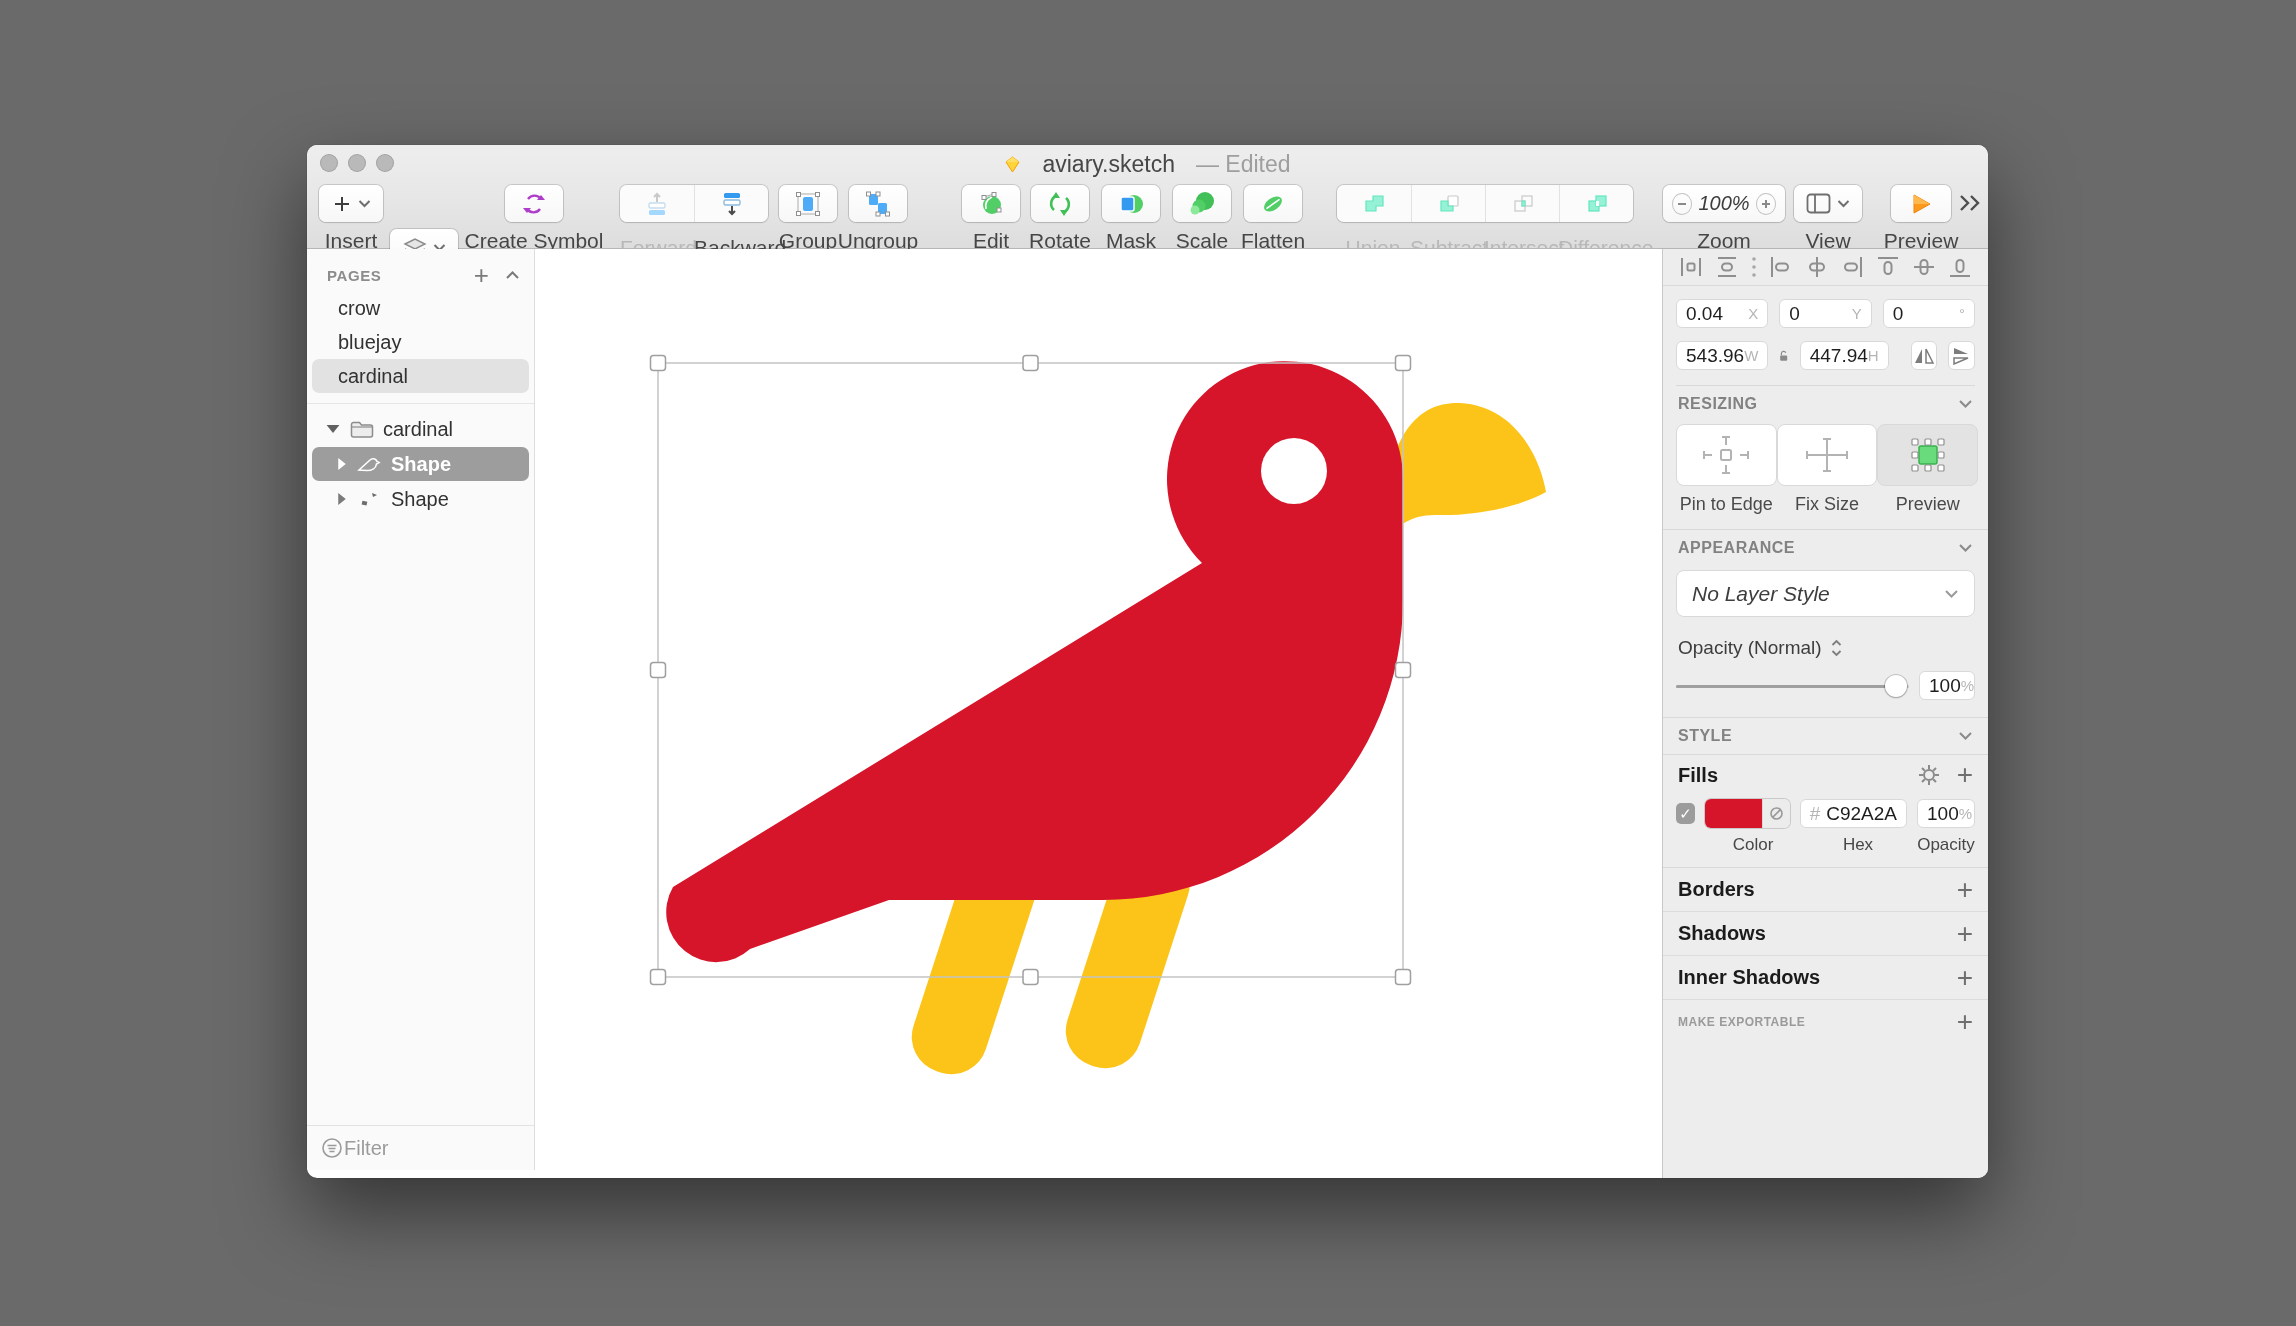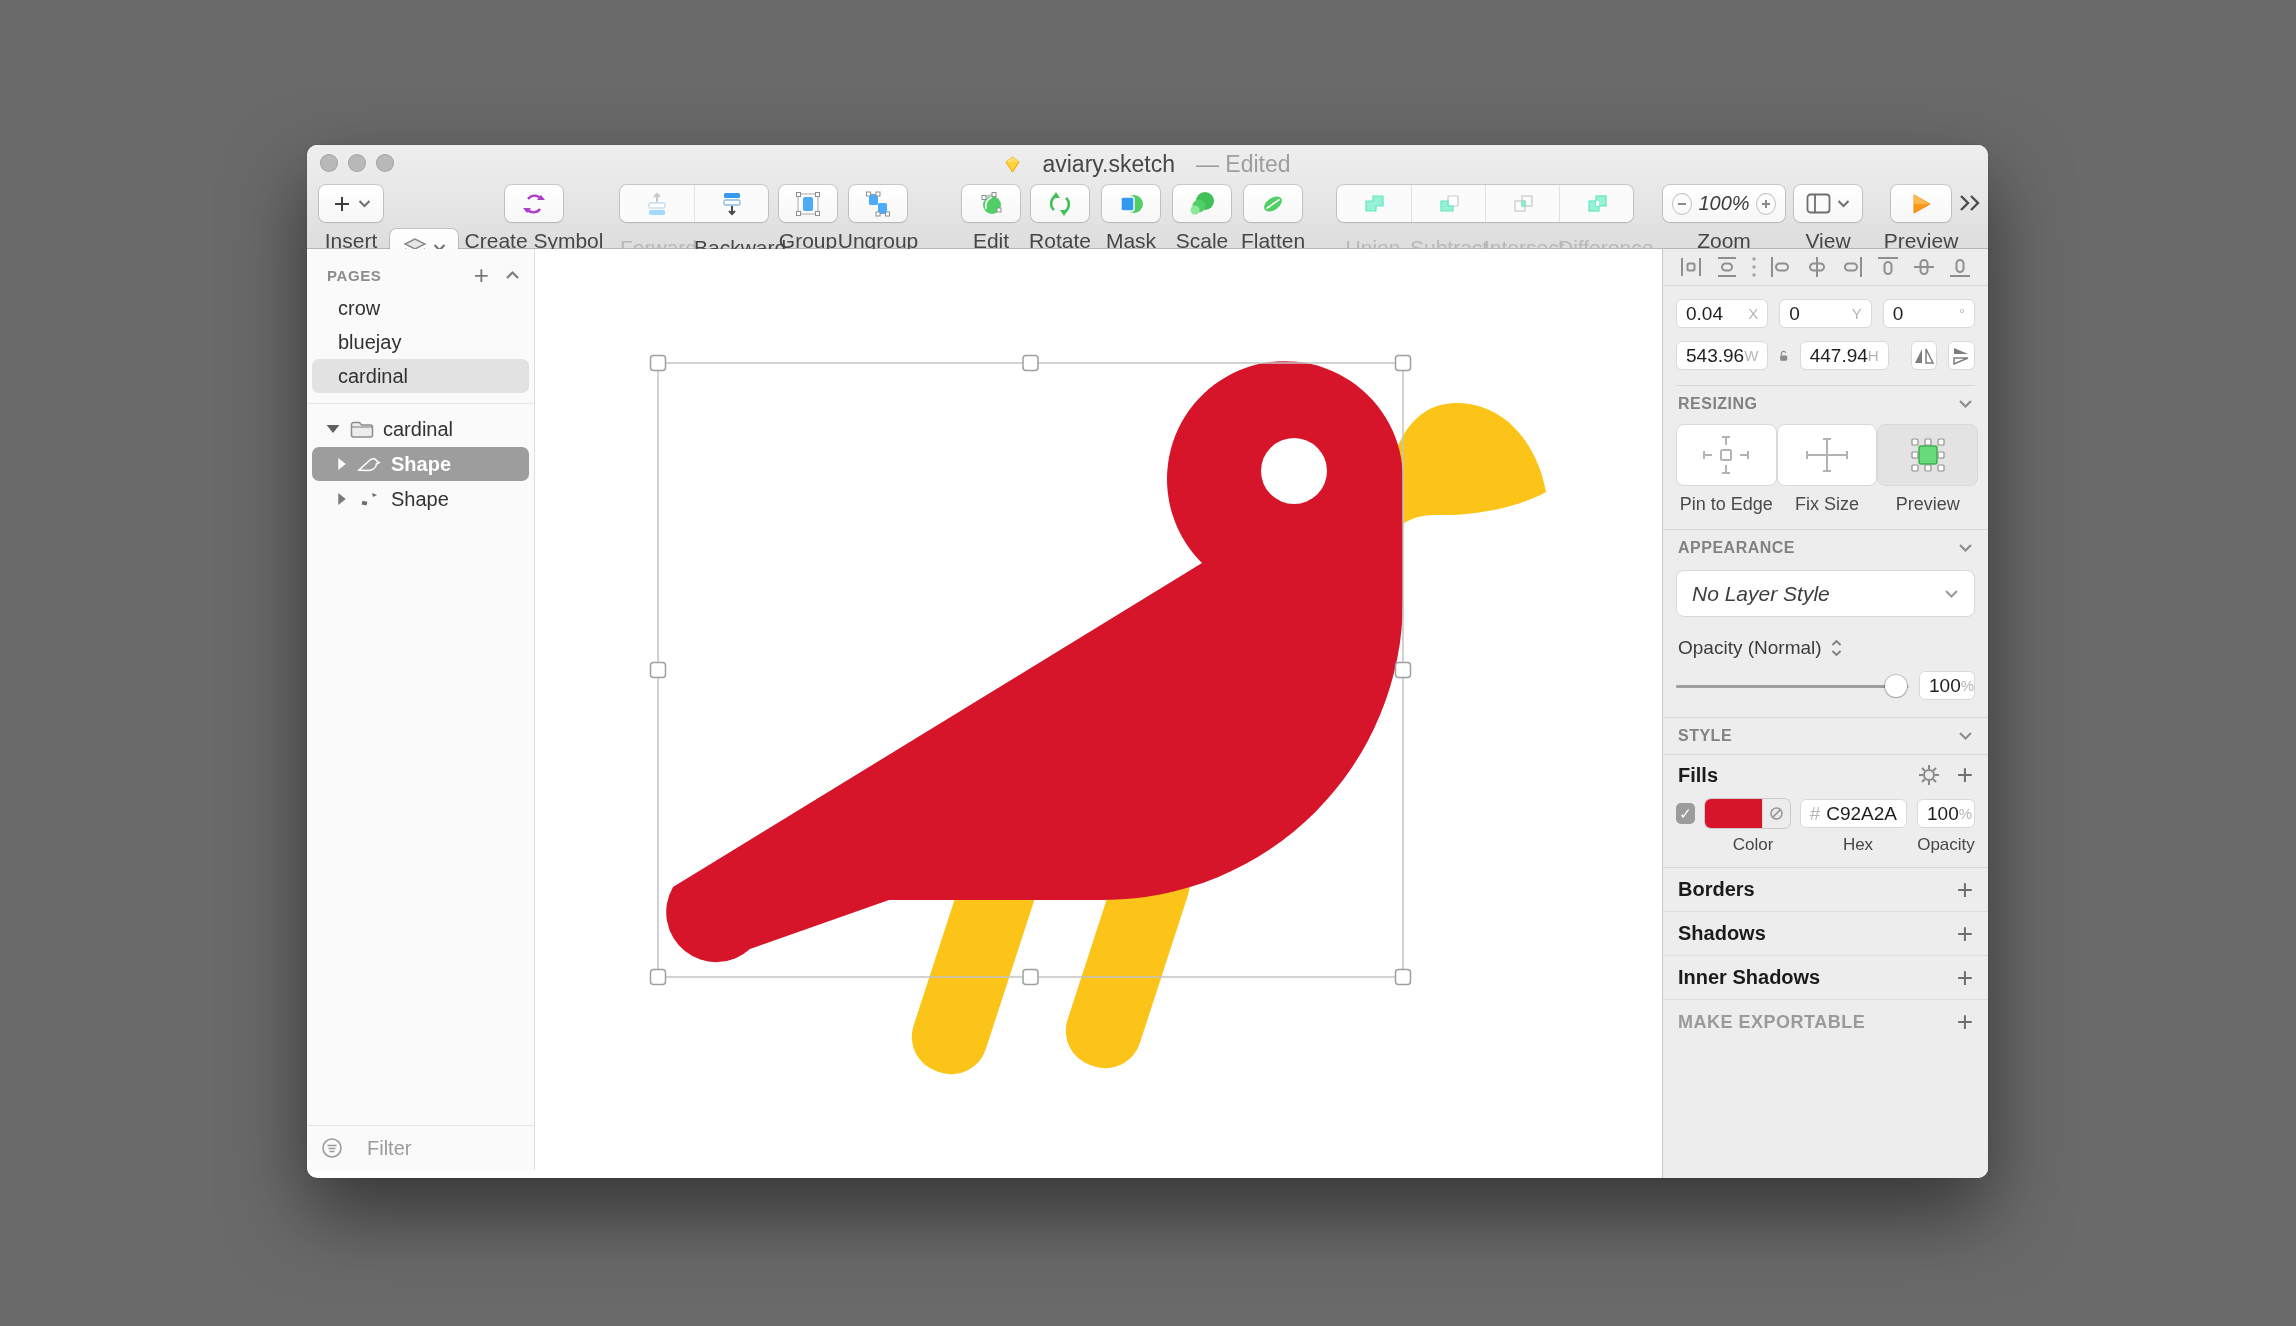--- a/index.html
+++ b/index.html
@@ -49,21 +49,21 @@
   .page-row { padding-left:26px; margin:0 5px; border-radius:7px; }
   .page-row.sel { background:#e2e2e2; }
   .side-div { height:1px; background:#e6e6e6; margin-top:10px; }
   .layer-row { margin:1px 5px 0 5px; border-radius:7px; }
   .layer-row.sel { background:#9d9d9d; color:#ffffff; font-weight:bold; }
   .tri { width:0; height:0; }
   .tri.down { border-left:8px solid transparent; border-right:8px solid transparent; border-top:10px solid #606060; }
   .tri.right { border-top:8px solid transparent; border-bottom:8px solid transparent; border-left:10px solid #7a7a7a; }
   .tri.right.white { border-left-color:#ffffff; }
   .filterbar { position:absolute; left:0; right:0; bottom:0; height:45px; border-top:1px solid #e3e3e3;
-               display:flex; align-items:center; gap:24px; padding-left:14px; background:#fafafa; }
+               display:flex; align-items:center; gap:1px; padding-left:14px; background:#fafafa; }
   .filter-label { font-size:20px; color:#9b9b9b; }
 
   
   .canvas { position:absolute; left:228px; top:104px; bottom:0; right:326px; background:#ffffff; }
 
   
   .inspector { position:absolute; right:0; top:104px; bottom:0; width:326px; background:#ededed;
                border-left:1px solid #c9c9c9; }
   .align-row { height:37px; border-bottom:1px solid #d9d9d9; display:flex; align-items:center;
                justify-content:space-between; padding:0 15px; }
@@ -105,21 +105,21 @@
   .checkbox.empty { background:#fff; border:1px solid #cdcdcd; }
   .swatch { width:92px; height:29px; border-radius:6px; overflow:hidden; display:flex;
             box-shadow:0 0 0 1px rgba(0,0,0,.15); }
   .swatch .col { flex:1; }
   .swatch .pat { width:28px; background:#ececec; border-left:1px solid #d8d8d8;
                  display:flex; align-items:center; justify-content:center; }
   .sub-labels { margin:7px 13px 0 13px; display:flex; align-items:center; gap:10px; font-size:17px; color:#474747; }
   .style-row { height:44px; display:flex; align-items:center; justify-content:space-between;
                padding:0 15px; border-bottom:1px solid #dcdcdc; }
   .style-row .name { font-size:20px; font-weight:bold; color:#1b1b1b; }
-  .export-label { font-size:18px; font-weight:bold; letter-spacing:.5px; color:#9a9a9a; }
+  .export-label { font-size:12px; font-weight:bold; letter-spacing:.5px; color:#9a9a9a; }
   .plus { font-size:28px; font-weight:300; color:#6f6f6f; line-height:20px; }
   .plus.small { font-size:26px; color:#7a7a7a; }
 </style>
 </head>
 <body>
 
 <div class="screen">
   <div class="window">
 
     <div class="header">

